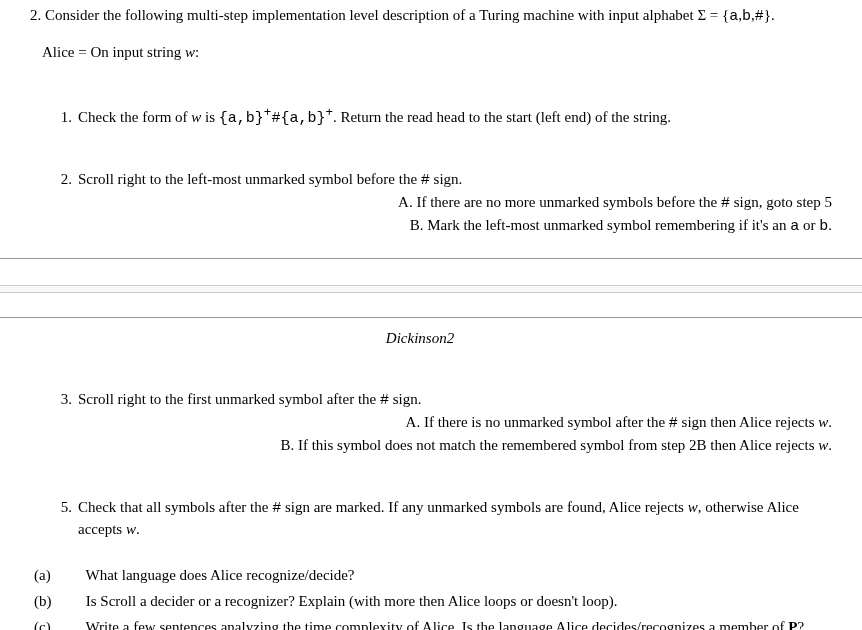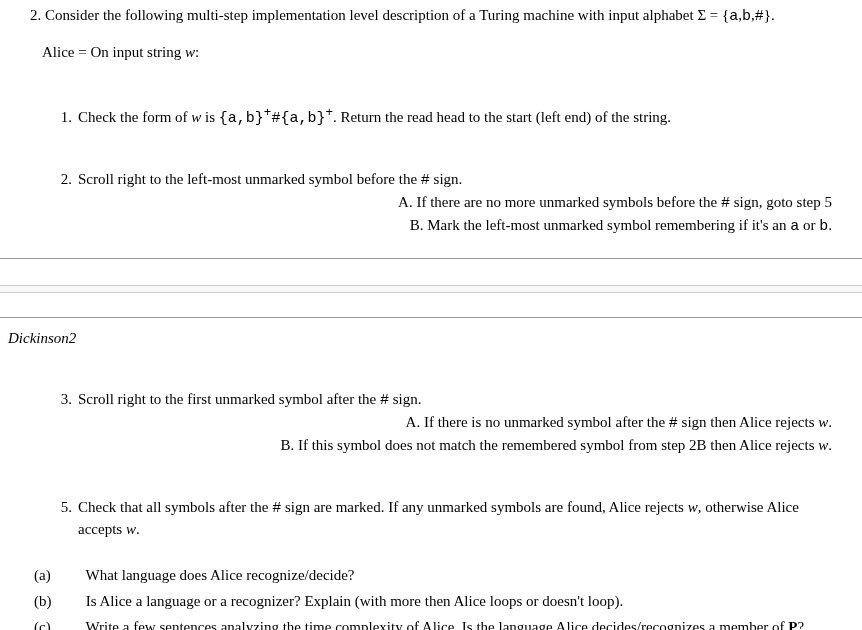--- a/index.html
+++ b/index.html
@@ -35,21 +35,21 @@
       height: 8px;
       background: #f9f9f9;
       border-top: 1px solid #ccc;
       border-bottom: 1px solid #ccc;
     }
     .page-bottom {
       padding: 10px 30px 20px 30px;
     }
     .header-row {
       display: flex;
-      justify-content: flex-start;
+      justify-content: center;
       font-style: italic;
       margin-bottom: 18px;
       padding: 0 0 0 -10px;
     }
     .header-row .hl {
       margin-left: -22px;
     }
     .q-block {
       padding-left: 25px;
       text-indent: -25px;
@@ -152,16 +152,16 @@
         <div class="s-line"><span>B.</span> <span>If this symbol does not match the remembered symbol from step 2B then Alice rejects </span><span class="it">w</span><span>.</span></div>
       </div>
     </div>
     <div class="li">
       <span class="num">5.</span>Check that all symbols after the <span class="tt">#</span> sign are marked. If any unmarked symbols are found, Alice rejects <span class="it">w</span><span>, otherwise Alice accepts </span><span class="it">w</span><span>.</span>
     </div>
   </div>
 
   <div class="parts">
     <div class="li"><span class="pn">(a)</span> <span>What language does Alice recognize/decide?</span></div>
-    <div class="li"><span class="pn">(b)</span> <span>Is Alice a language or a recognizer? Explain (with more then Alice loops or doesn't loop).</span></div>
+    <div class="li"><span class="pn">(b)</span> <span>Is Scroll a decider or a recognizer? Explain (with more then Alice loops or doesn't loop).</span></div>
     <div class="li"><span class="pn">(c)</span> <span>Write a few sentences analyzing the time complexity of Alice. Is the language Alice decides/recognizes a member of </span><span class="bf">P</span><span>? Why or why not?</span></div>
   </div>
 </div>
 
 </body></html>

